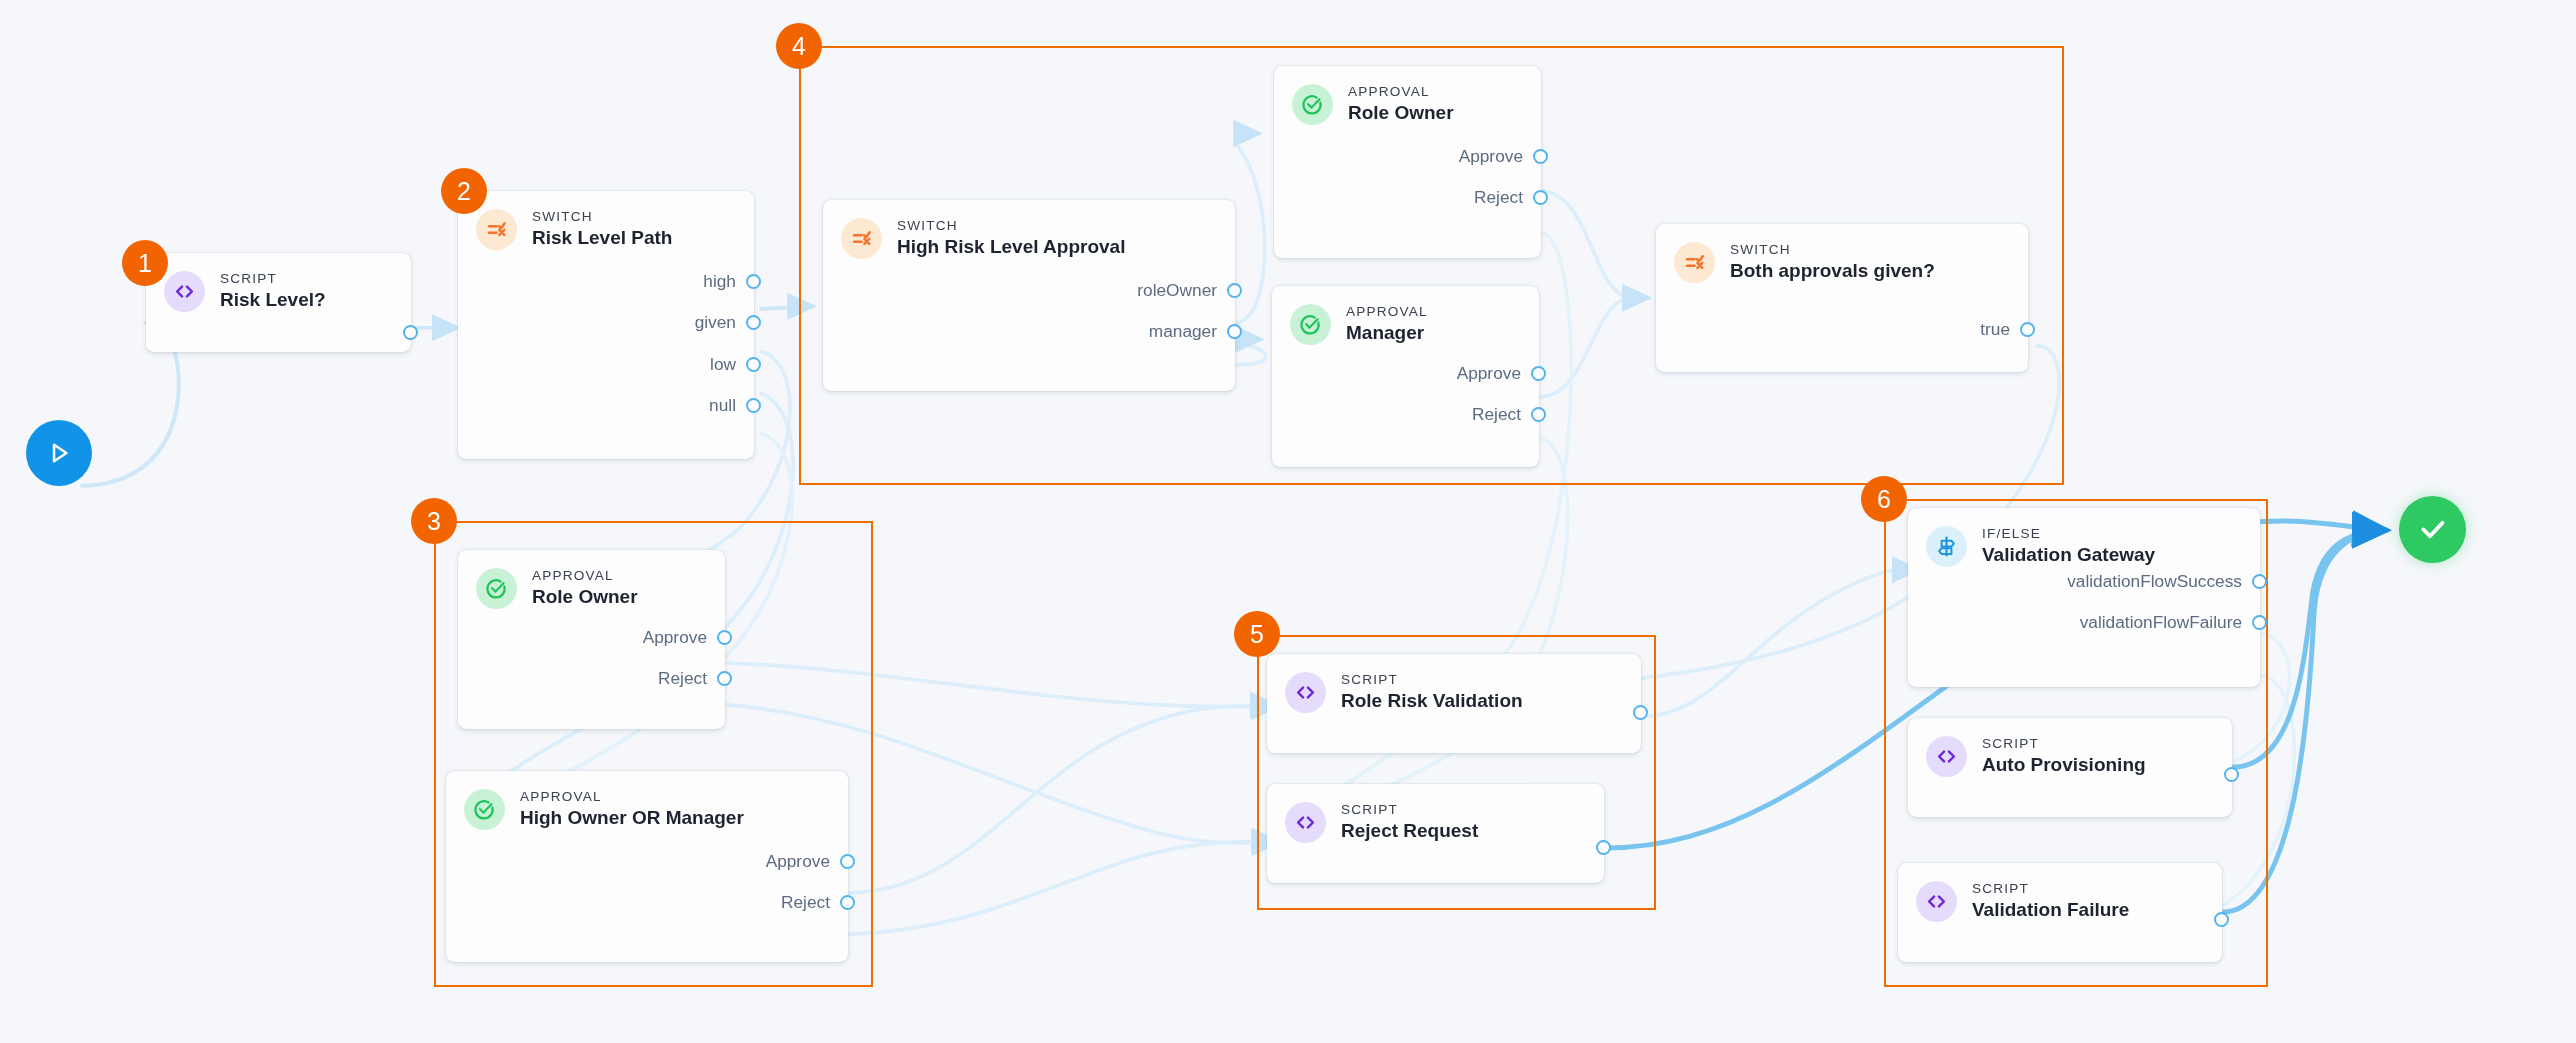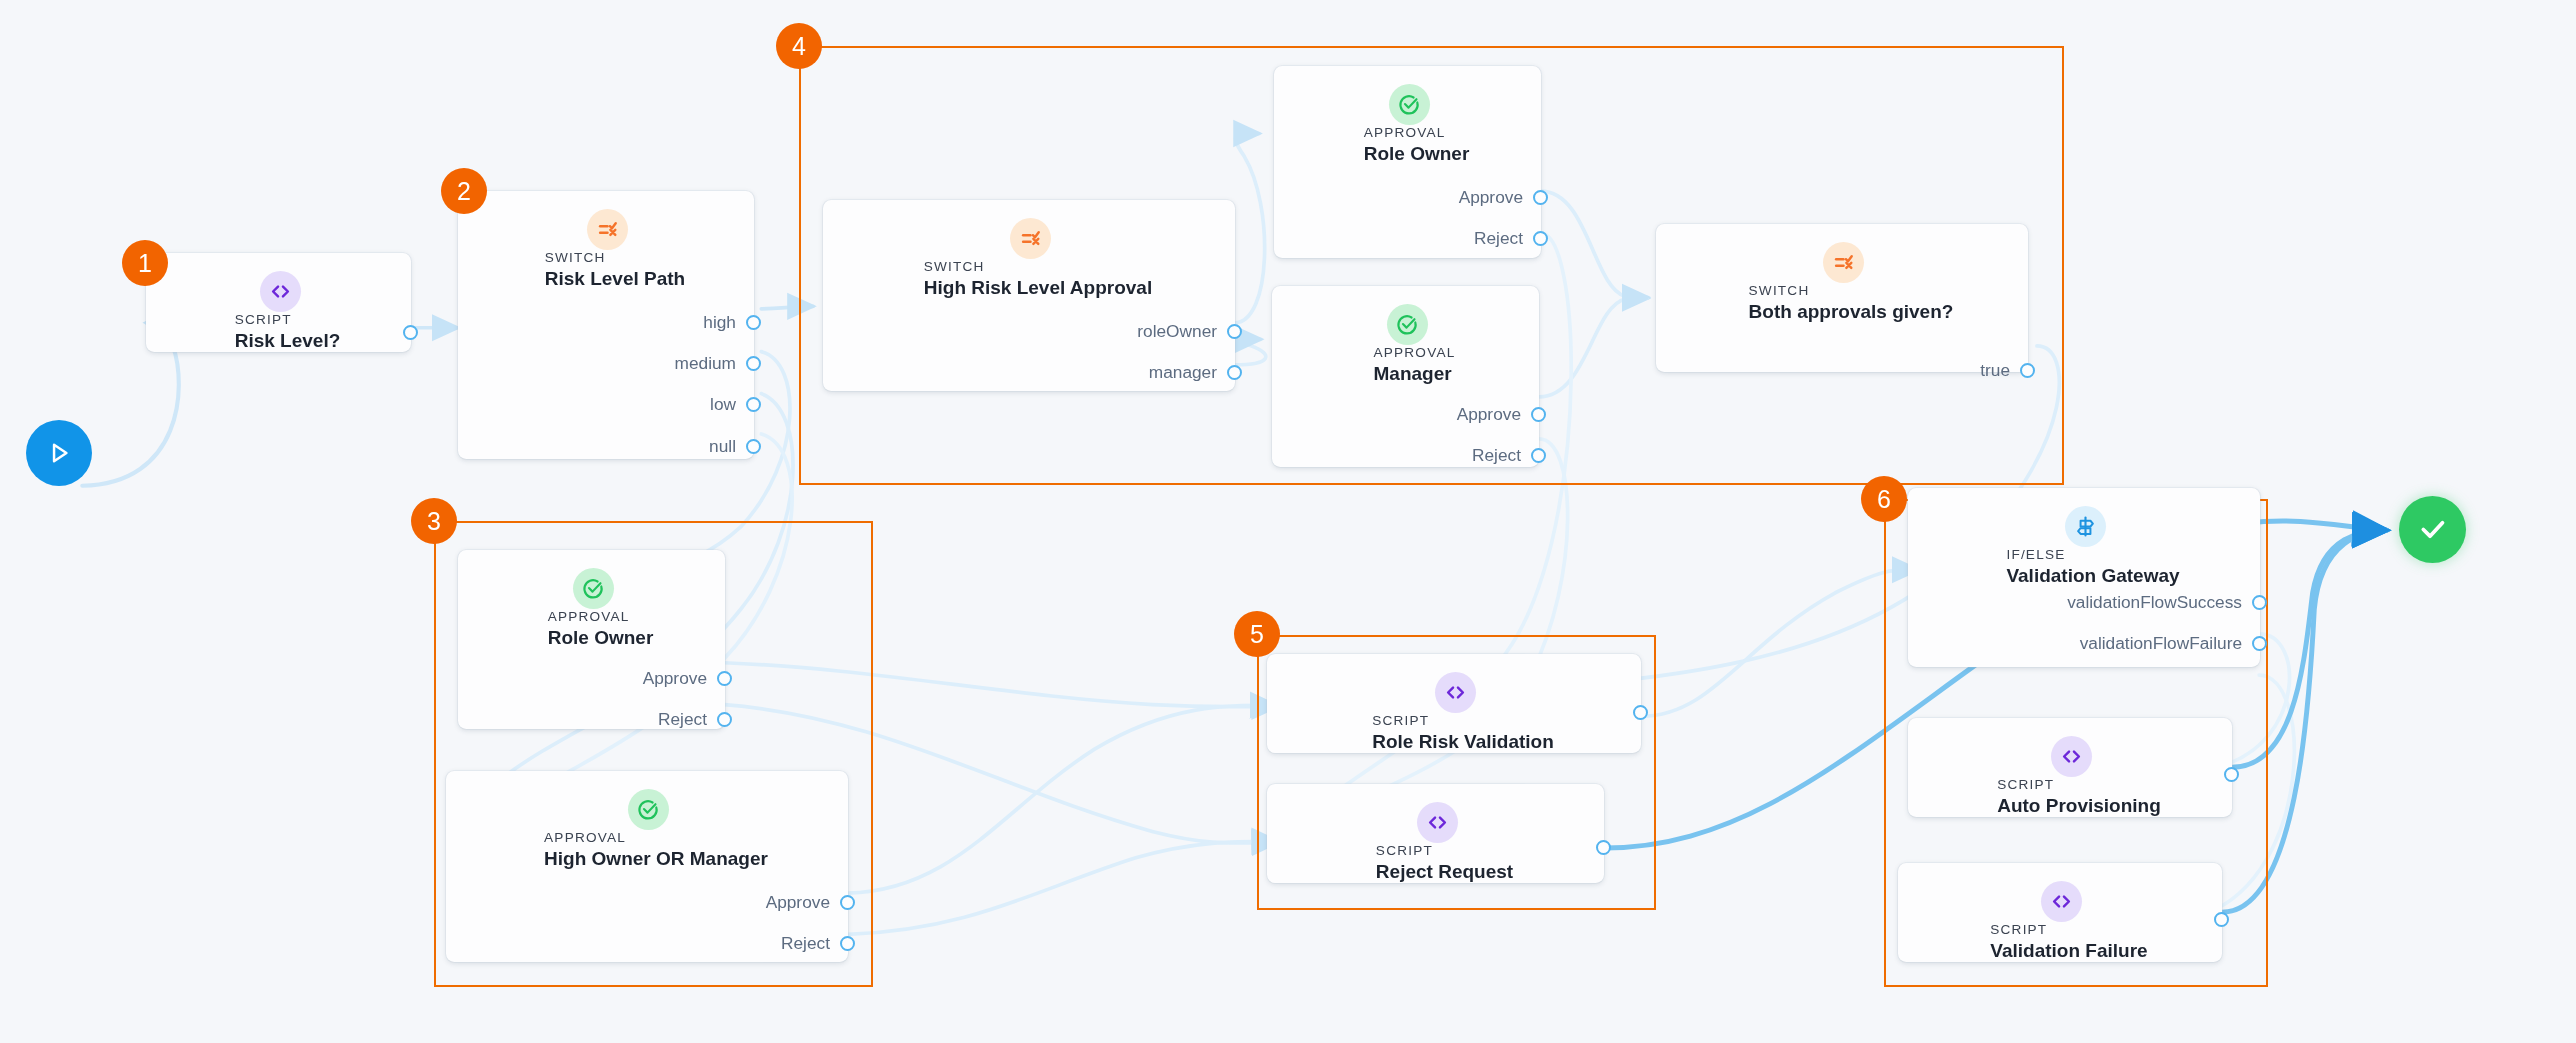--- a/index.html
+++ b/index.html
@@ -58,21 +58,20 @@
     background: #fdfdfe;
     border-radius: 8.2px;
     box-shadow: 0 1.6px 5.8px rgba(38,58,85,0.13), 0 0 0 0.8px rgba(200,212,226,0.30);
     z-index: 4;
     box-sizing: border-box;
   }
   .node-head {
     display: flex;
     align-items: center;
     padding: 18px 0 0 18px;
-    flex-direction: column;
   }
   .node-icon {
     width: 41px;
     height: 41px;
     border-radius: 50%;
     flex: 0 0 auto;
     display: flex;
     align-items: center;
     justify-content: center;
     margin-right: 15px;
@@ -286,21 +285,21 @@
         <div class="node-type">SWITCH</div>
         <div class="node-title">Risk Level Path</div>
       </div>
     </div>
     <div class="ports" style="margin-top:21.4px;">
       <div class="port">
         <span class="port-label">high</span>
         <span class="port-dot"></span>
       </div>
       <div class="port">
-        <span class="port-label">medium</span>
+        <span class="port-label">given</span>
         <span class="port-dot"></span>
       </div>
       <div class="port">
         <span class="port-label">low</span>
         <span class="port-dot"></span>
       </div>
       <div class="port">
         <span class="port-label">null</span>
         <span class="port-dot"></span>
       </div>
@@ -480,21 +479,21 @@
         </svg>
       </div>
       <div class="node-text">
         <div class="node-type">SCRIPT</div>
         <div class="node-title">Reject Request</div>
       </div>
     </div>
     <div class="port-dot" style="position:absolute; right:-7.4px; top:56px;"></div>
   </div>
 
-  <div class="node" style="left:1908px; top:488px; width:352px; height:179px;">
+  <div class="node" style="left:1908px; top:508px; width:352px; height:179px;">
     <div class="node-head">
       <div class="node-icon ic-ifelse">
         <svg width="23" height="23" viewBox="0 0 28 28">
           <line x1="14" y1="3" x2="14" y2="25" stroke="#1e93e0" stroke-width="2.6" stroke-linecap="round"></line>
           <path d="M8,7 L20,7 L23,10.5 L20,14 L8,14 Z" fill="none" stroke="#1e93e0" stroke-width="2.4" stroke-linejoin="round"></path>
           <path d="M20,16 L8,16 L5,19.5 L8,23 L20,23 Z" fill="none" stroke="#1e93e0" stroke-width="2.4" stroke-linejoin="round"></path>
         </svg>
       </div>
       <div class="node-text">
         <div class="node-type">IF/ELSE</div>

